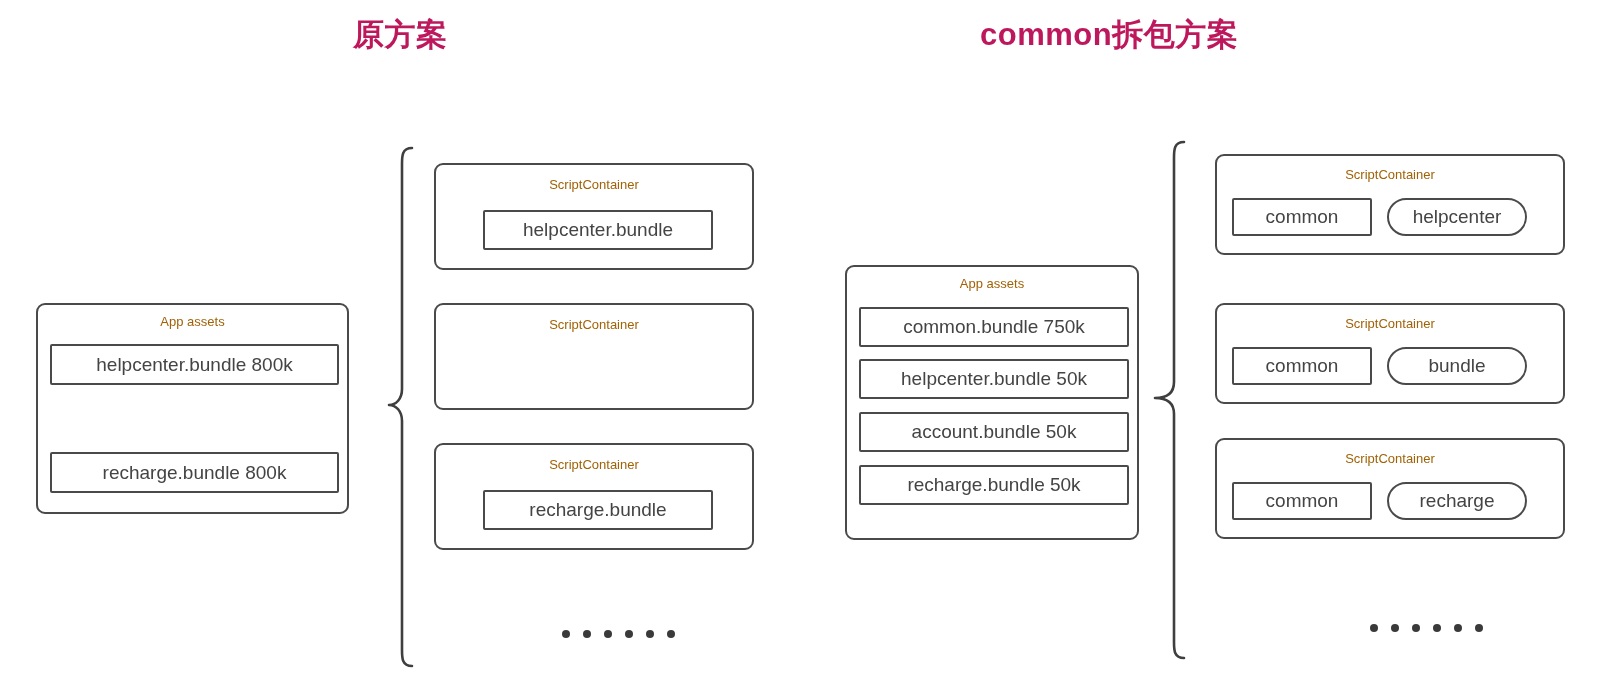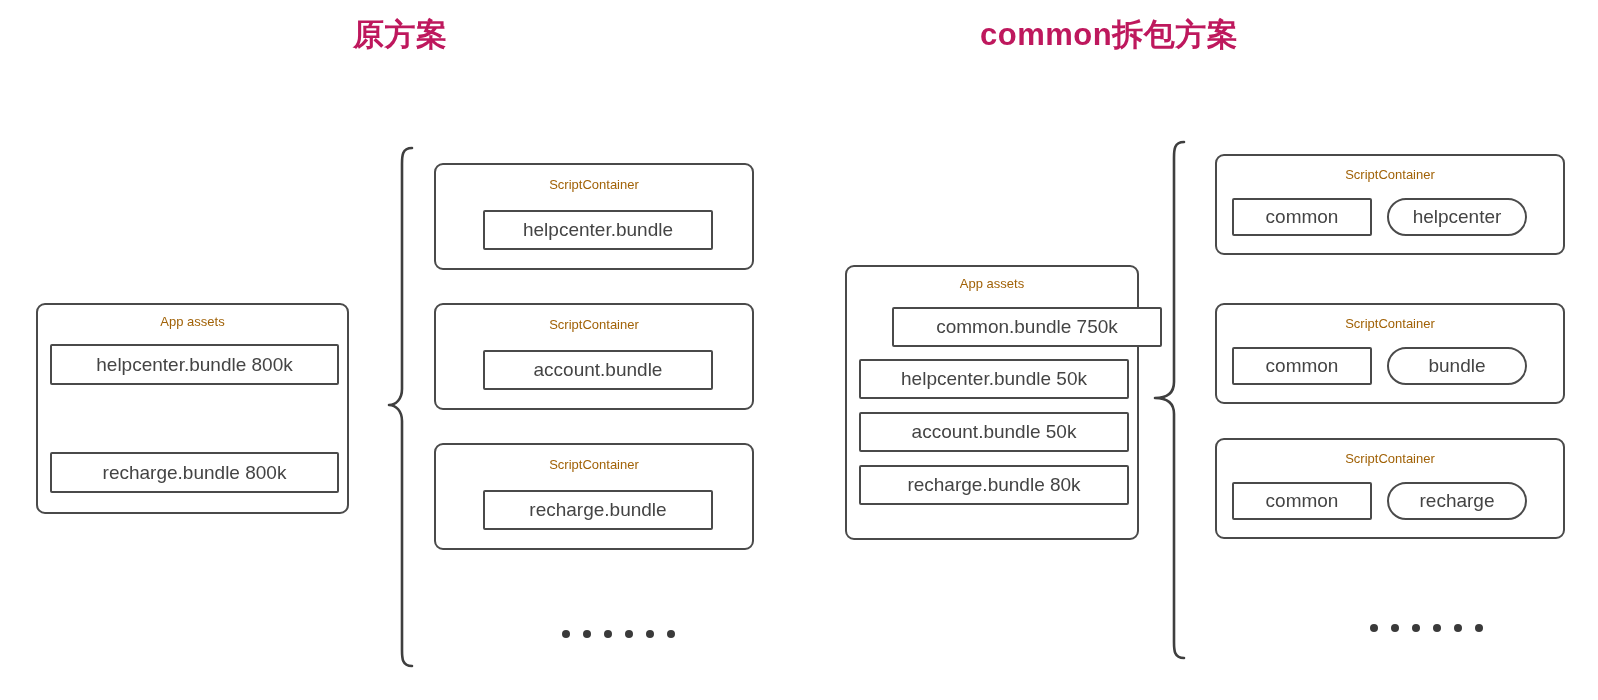--- a/index.html
+++ b/index.html
@@ -147,47 +147,46 @@
     </svg>
   </div>
 
   <div class="card script-container sc-left" id="sc-left-1">
     <div class="card-title">ScriptContainer</div>
     <div class="inner-box">helpcenter.bundle</div>
   </div>
 
   <div class="card script-container sc-left" id="sc-left-2">
     <div class="card-title">ScriptContainer</div>
-    <div class="inner-box">account.bundle</div>
   </div>
 
   <div class="card script-container sc-left" id="sc-left-3">
     <div class="card-title">ScriptContainer</div>
     <div class="inner-box">recharge.bundle</div>
   </div>
 
   <div class="ellipsis" id="ellipsis-left">
     <span></span>
     <span></span>
     <span></span>
     <span></span>
     <span></span>
     <span></span>
   </div>
 
   <div class="card" id="app-assets-right">
     <div class="card-title" style="top:9px;">App assets</div>
 
-    <div class="inner-box" style="left:12px; top:40px; width:270px; height:40px;margin-left:33px;">common.bundle  750k</div>
+    <div class="inner-box" style="left:12px; top:40px; width:270px; height:40px;">common.bundle  750k</div>
 
     <div class="inner-box" style="left:12px; top:92px; width:270px; height:40px;">helpcenter.bundle  50k</div>
 
     <div class="inner-box" style="left:12px; top:145px; width:270px; height:40px;">account.bundle  50k</div>
 
-    <div class="inner-box" style="left:12px; top:198px; width:270px; height:40px;">recharge.bundle  80k</div>
+    <div class="inner-box" style="left:12px; top:198px; width:270px; height:40px;">recharge.bundle  50k</div>
   </div>
 
   <div class="brace" id="brace-right">
     <svg width="38" height="524" viewBox="0 0 38 524" fill="none">
       <path d="M34 4 C24 4 24 12 24 20 L24 244 C24 254 18 260 5 260 C18 260 24 266 24 276 L24 504 C24 512 24 520 34 520" stroke="#3f3f3f" stroke-width="2.6" fill="none" stroke-linecap="round" stroke-linejoin="round"></path>
     </svg>
   </div>
 
   <div class="card script-container sc-right" id="sc-right-1">
     <div class="card-title">ScriptContainer</div>

